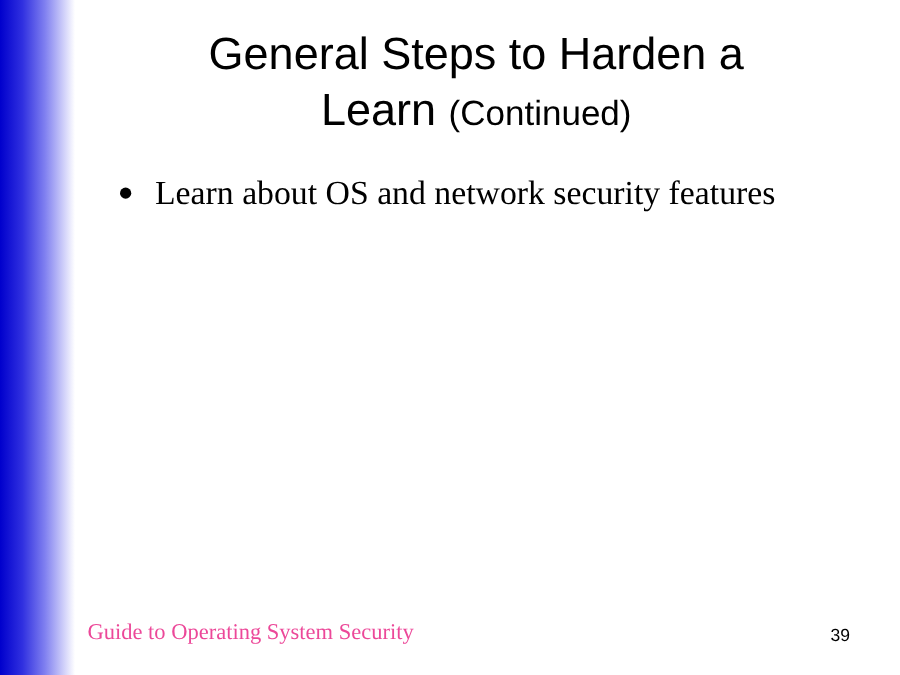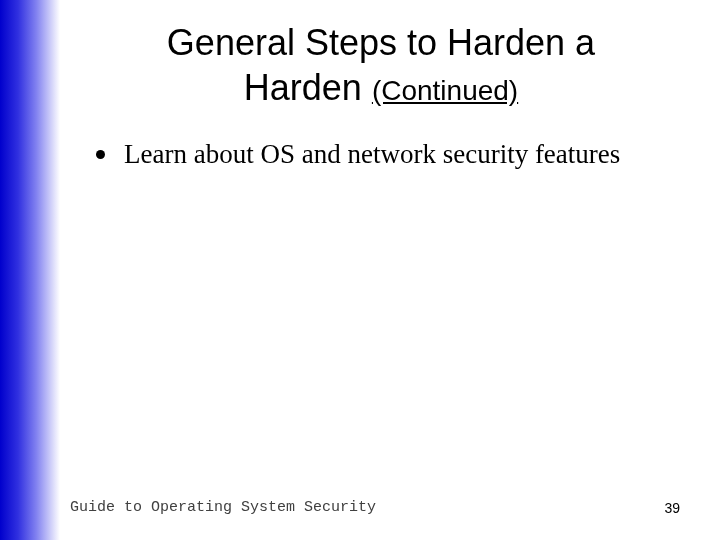--- a/index.html
+++ b/index.html
@@ -35,21 +35,20 @@
       line-height: 1.25;
       margin-bottom: 28px;
       margin-left: -20px;
     }
     .title-main {
       display: inline;
     }
     .title-sub {
       display: inline;
       font-size: 28px;
-      text-decoration: underline;
     }
     .bullets {
       list-style: none;
       padding-left: 10px;
     }
     .bullets li {
       font-family: "Times New Roman", Times, serif;
       font-size: 27px;
       color: #000000;
       line-height: 1.25;
@@ -64,43 +63,43 @@
       top: 12px;
       width: 9px;
       height: 9px;
       background: #000;
       border-radius: 50%;
     }
     .footer-left {
       position: absolute;
       left: 70px;
       bottom: 24px;
-      font-family: Liberation Mono, monospace;
-      font-size: 15px;
-      color: #404040;
+      font-family: Liberation Serif, serif;
+      font-size: 18px;
+      color: #ec4899;
     }
     .footer-right {
       position: absolute;
       right: 40px;
       bottom: 24px;
       font-family: Arial, Helvetica, sans-serif;
       font-size: 14px;
       color: #000;
       margin-top: 20px;
     }
   </style>
 </head>
 <body>
 
 <div class="gradient-bar"></div>
 
 <div class="content">
   <h1 class="title">
     <span>General Steps to Harden a</span><br>
-    <span class="title-main">Harden </span><span class="title-sub">(Continued)</span>
+    <span class="title-main">Learn </span><span class="title-sub">(Continued)</span>
   </h1>
 
   <ul class="bullets">
     <li>Learn about OS and network security features</li>
   </ul>
 </div>
 
 <div class="footer-left">Guide to Operating System Security</div>
 <div class="footer-right">39</div>
 

